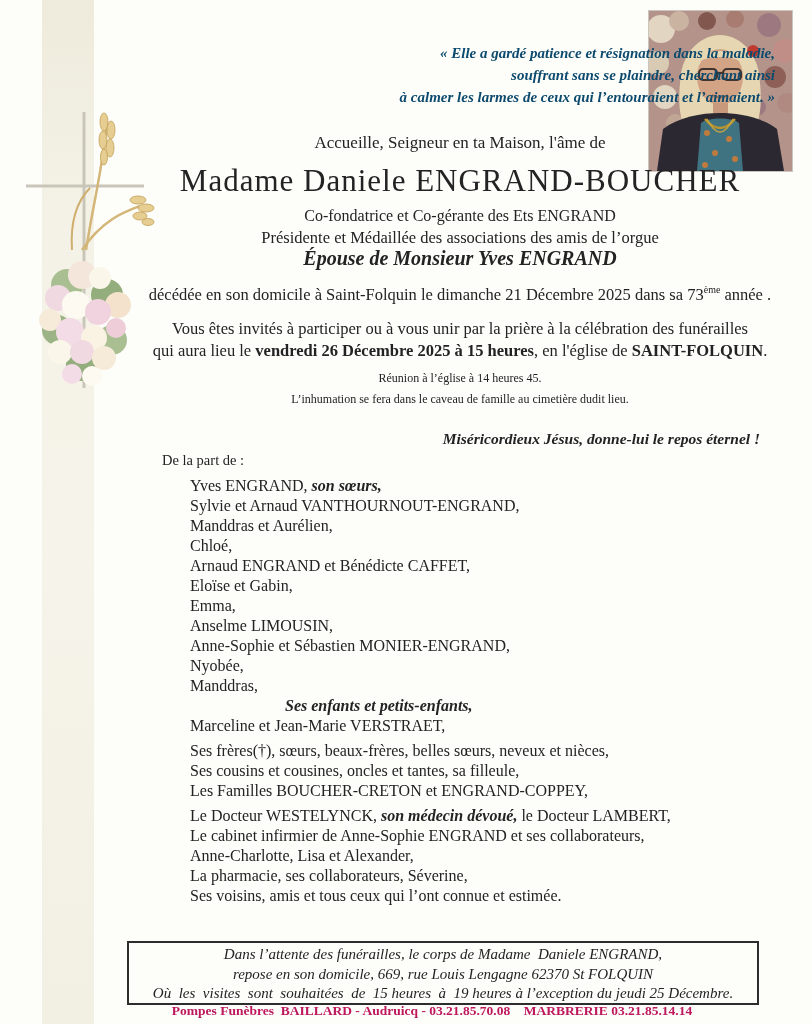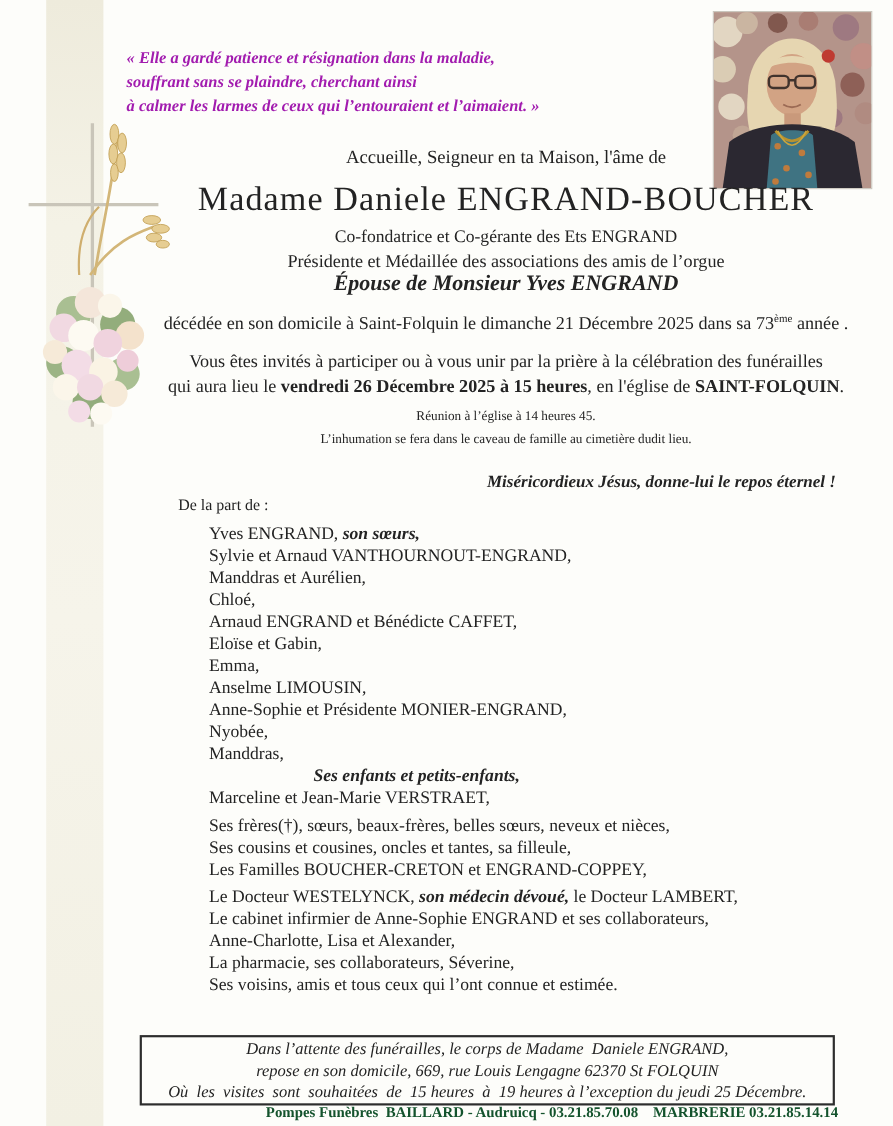--- a/index.html
+++ b/index.html
@@ -7,44 +7,44 @@
     position:relative;width:812px;height:1024px;margin:0 auto;
     background:#fdfdfa;overflow:hidden;
     font-family:"Liberation Serif","DejaVu Serif",serif;
     color:#232323;
   }
   .band{position:absolute;left:42px;top:0;width:52px;height:1024px;
     background:linear-gradient(180deg,#eeebdc 0%,#f4f2e6 20%,#f6f4ea 55%,#f2f0e3 100%);}
   .decor{position:absolute;left:12px;top:100px;}
   .photo{position:absolute;left:648px;top:10px;border:1px solid #cac6bd;}
   .blk{position:absolute;left:130px;width:660px;}
-  .quote{top:42px;left:115px;text-align:left;font-weight:bold;font-style:italic;
-    font-size:15px;line-height:22px;color:#a21caf;}
+  .quote{top:42px;left:115px;text-align:right;font-weight:bold;font-style:italic;
+    font-size:15px;line-height:22px;color:#0c4a6e;}
   .intro{top:133px;text-align:center;font-size:17px;}
   .title{top:163px;text-align:center;font-size:31px;letter-spacing:1px;white-space:nowrap;}
   .role1{top:207px;text-align:center;font-size:16px;}
   .role2{top:228px;text-align:center;font-size:16.5px;}
   .spouse{top:247px;text-align:center;font-size:20px;font-weight:bold;font-style:italic;}
   .death{top:284px;text-align:center;font-size:16.5px;}
   .death sup{font-size:10px;}
   .invite{top:318px;text-align:center;font-size:16.5px;line-height:21.5px;}
   .ceremony{top:368px;text-align:center;font-size:12px;line-height:20.5px;}
   .prayer{top:430px;text-align:right;padding-right:30px;box-sizing:border-box;
     font-size:15.5px;font-weight:bold;font-style:italic;}
   .from{top:452px;padding-left:32px;font-size:14.5px;}
   .family{top:476px;padding-left:60px;font-size:16px;line-height:20px;}
   .family .em{font-weight:bold;font-style:italic;}
   .family .label{margin-left:95px;font-weight:bold;font-style:italic;}
   .family .gap{margin-top:5px;}
   .merci{top:918px;text-align:center;font-size:14.5px;}
   .wake-box{position:absolute;left:127px;top:941px;width:628px;height:58px;
     border:2px solid #2d2d2d;text-align:center;font-style:italic;font-size:15px;
     line-height:19.5px;padding-top:2px;white-space:pre-wrap;}
-  .footer{position:absolute;left:102px;width:660px;top:1003px;text-align:right;
-    font-weight:bold;font-size:13.5px;white-space:pre-wrap;color:#14532d;}
+  .footer{position:absolute;left:102px;width:660px;top:1003px;text-align:center;
+    font-weight:bold;font-size:13.5px;white-space:pre-wrap;color:#be185d;}
 </style>
 </head>
 <body>
 
 <div class="page">
 
   <div class="band"></div>
 
   <svg class="decor" width="150" height="300" viewBox="0 0 150 300">
     <line x1="72" y1="12" x2="72" y2="288" stroke="#c9c5b9" stroke-width="3"></line>
@@ -159,21 +159,21 @@
 
   <div class="blk family">
       <div><span>Yves ENGRAND, </span><i class="em">son sœurs,</i></div>
       <div><span>Sylvie et Arnaud VANTHOURNOUT-ENGRAND,</span></div>
       <div><span>Manddras et Aurélien,</span></div>
       <div><span>Chloé,</span></div>
       <div><span>Arnaud ENGRAND et Bénédicte CAFFET,</span></div>
       <div><span>Eloïse et Gabin,</span></div>
       <div><span>Emma,</span></div>
       <div><span>Anselme LIMOUSIN,</span></div>
-      <div><span>Anne-Sophie et Présidente MONIER-ENGRAND,</span></div>
+      <div><span>Anne-Sophie et Sébastien MONIER-ENGRAND,</span></div>
       <div><span>Nyobée,</span></div>
       <div><span>Manddras,</span></div>
       <div class="label"><i class="em">Ses enfants et petits-enfants,</i></div>
       <div><span>Marceline et Jean-Marie VERSTRAET,</span></div>
       <div class="gap"><span>Ses frères(†), sœurs, beaux-frères, belles sœurs, neveux et nièces,</span></div>
       <div><span>Ses cousins et cousines, oncles et tantes, sa filleule,</span></div>
       <div><span>Les Familles BOUCHER-CRETON et ENGRAND-COPPEY,</span></div>
       <div class="gap"><span>Le Docteur WESTELYNCK, </span><i class="em">son médecin dévoué,</i><span> le Docteur LAMBERT,</span></div>
       <div><span>Le cabinet infirmier de Anne-Sophie ENGRAND et ses collaborateurs,</span></div>
       <div><span>Anne-Charlotte, Lisa et Alexander,</span></div>

